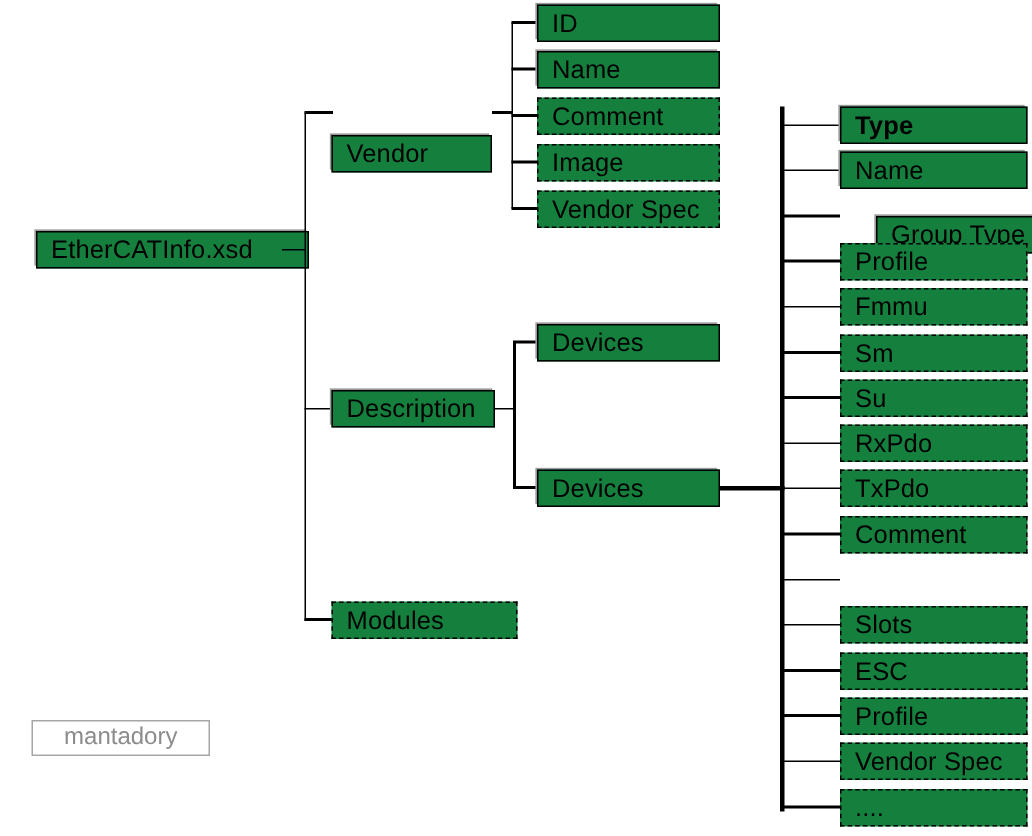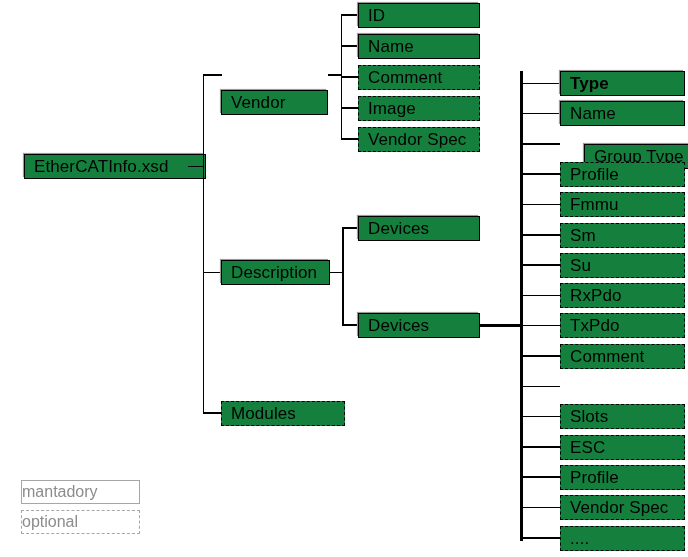--- a/index.html
+++ b/index.html
@@ -47,20 +47,21 @@
   .ln.v { width: 1.6px; }
   .ln.thick-h { height: 3px; }
   .ln.thick-v { width: 3px; }
 
   
   .legend-box {
     position: absolute;
     box-sizing: border-box;
     display: flex;
     align-items: center;
+    justify-content: center;
     background: #ffffff;
     font-size: 16px;
     color: #8c8c8c;
     white-space: nowrap;
   }
   .legend-box.mandatory { border: 1.4px solid #a6a6a6; }
   .legend-box.optional  { border: 1.6px dashed #a6a6a6; }
 </style>
 </head>
 <body>
@@ -207,17 +208,14 @@
   </div>
 
   <div class="ln h" style="left:521px; top:537px; width:39px;"></div>
   <div class="node optional" style="left:560px; top:525.5px; width:125px; height:25px;">
     <span>....</span>
   </div>
 
   <div class="legend-box mandatory" style="left:21px; top:480px; width:119px; height:24px;">
     <span>mantadory</span>
   </div>
-  <div class="legend-box optional" style="left:21px; top:510px; width:119px; height:24px;">
-    <span>optional</span>
-  </div>
 
 </div>
 
 </body></html>

